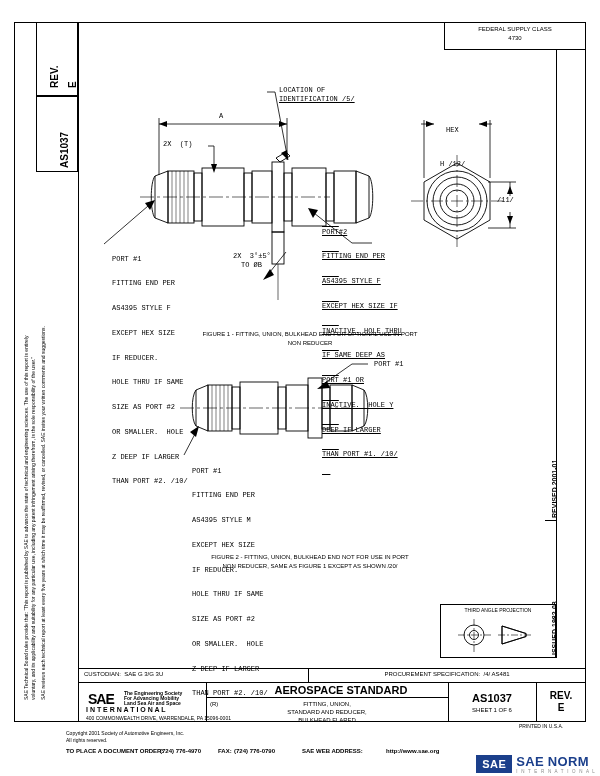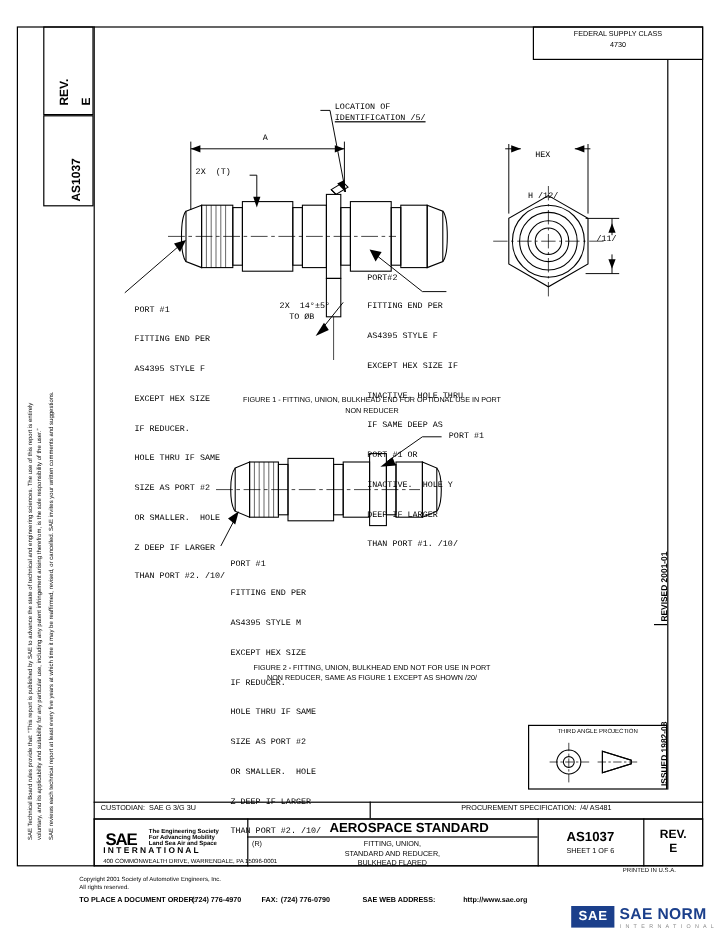--- a/index.html
+++ b/index.html
@@ -212,40 +212,40 @@
     <g stroke="#000" fill="none" stroke-width="0.8">
       <line x1="184" y1="455" x2="196" y2="432"></line>
     </g>
     <polygon points="199,426 190,432 196,437" fill="#000"></polygon>
   </svg>
 
   <div class="txt mono sm" style="left:219px; top:112px;">A</div>
   <div class="txt mono sm" style="left:163px; top:140px;">2X  (T)</div>
   <div class="txt mono sm" style="left:279px; top:86px;">LOCATION OF</div>
   <div class="txt mono sm" style="left:279px; top:95px;text-decoration:underline;">IDENTIFICATION /5/</div>
-  <div class="txt mono sm" style="left:233px; top:252px;">2X  14°±5°</div>
+  <div class="txt mono sm" style="left:233px; top:252px;">2X  3°±5°</div>
   <div class="txt mono sm" style="left:241px; top:261px;">TO ØB</div>
   <div class="txt mono sm" style="left:440px; top:132px;margin-top:28px;">H /12/</div>
   <div class="txt mono sm" style="left:446px; top:126px;">HEX</div>
   <div class="txt mono sm" style="left:497px; top:196px;">/11/</div>
 
   <div class="txt mono sm" style="left:112px; top:238px;">
     <div>PORT #1</div>
     <div>FITTING END PER</div>
     <div>AS4395 STYLE F</div>
     <div>EXCEPT HEX SIZE</div>
     <div>IF REDUCER.</div>
     <div>HOLE THRU IF SAME</div>
     <div>SIZE AS PORT #2</div>
     <div>OR SMALLER.  HOLE</div>
     <div>Z DEEP IF LARGER</div>
     <div>THAN PORT #2. /10/</div>
   </div>
 
-  <div class="txt mono sm" style="left:306px; top:211px;">
+  <div class="txt mono sm" style="left:322px; top:211px;text-decoration:underline;">
     <div>PORT#2</div>
     <div>FITTING END PER</div>
     <div>AS4395 STYLE F</div>
     <div>EXCEPT HEX SIZE IF</div>
     <div>INACTIVE. HOLE THRU</div>
     <div>IF SAME DEEP AS</div>
     <div>PORT #1 OR</div>
     <div>INACTIVE.  HOLE Y</div>
     <div>DEEP IF LARGER</div>
     <div>THAN PORT #1. /10/</div>

